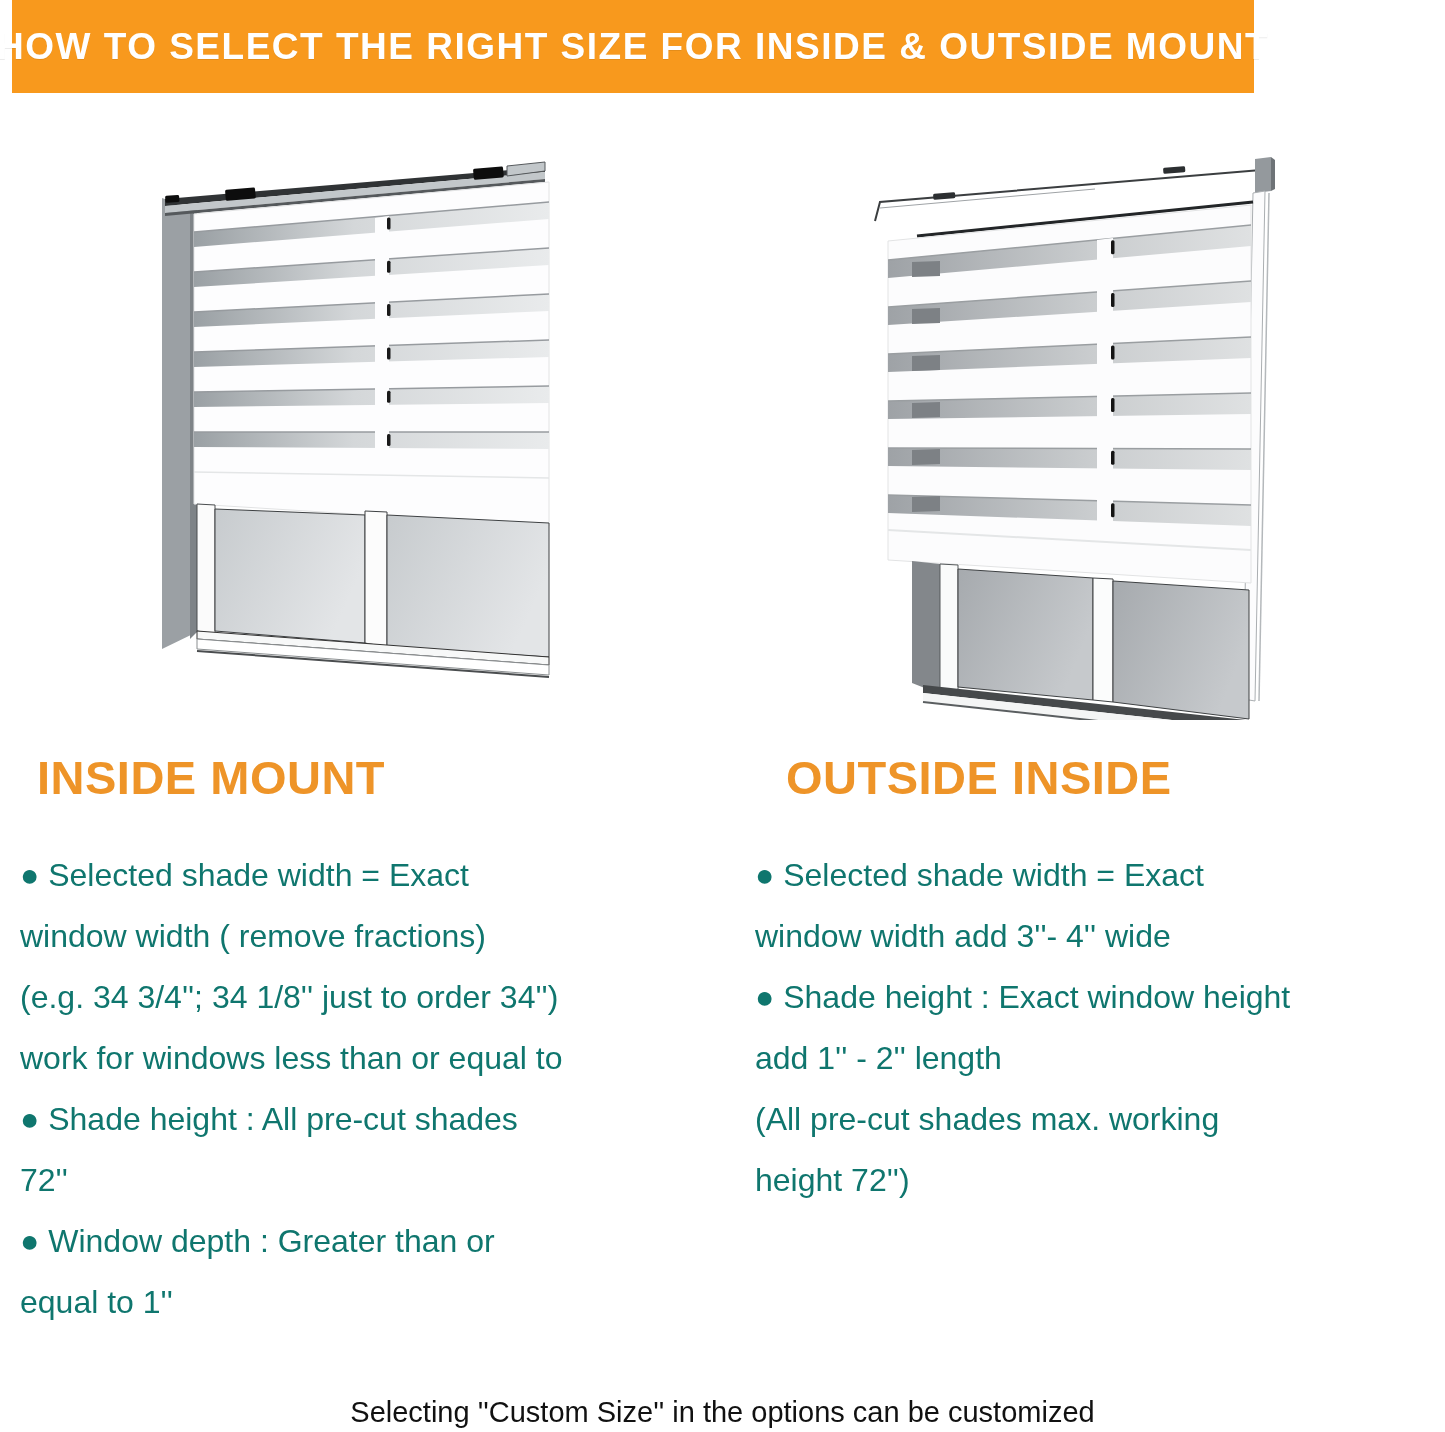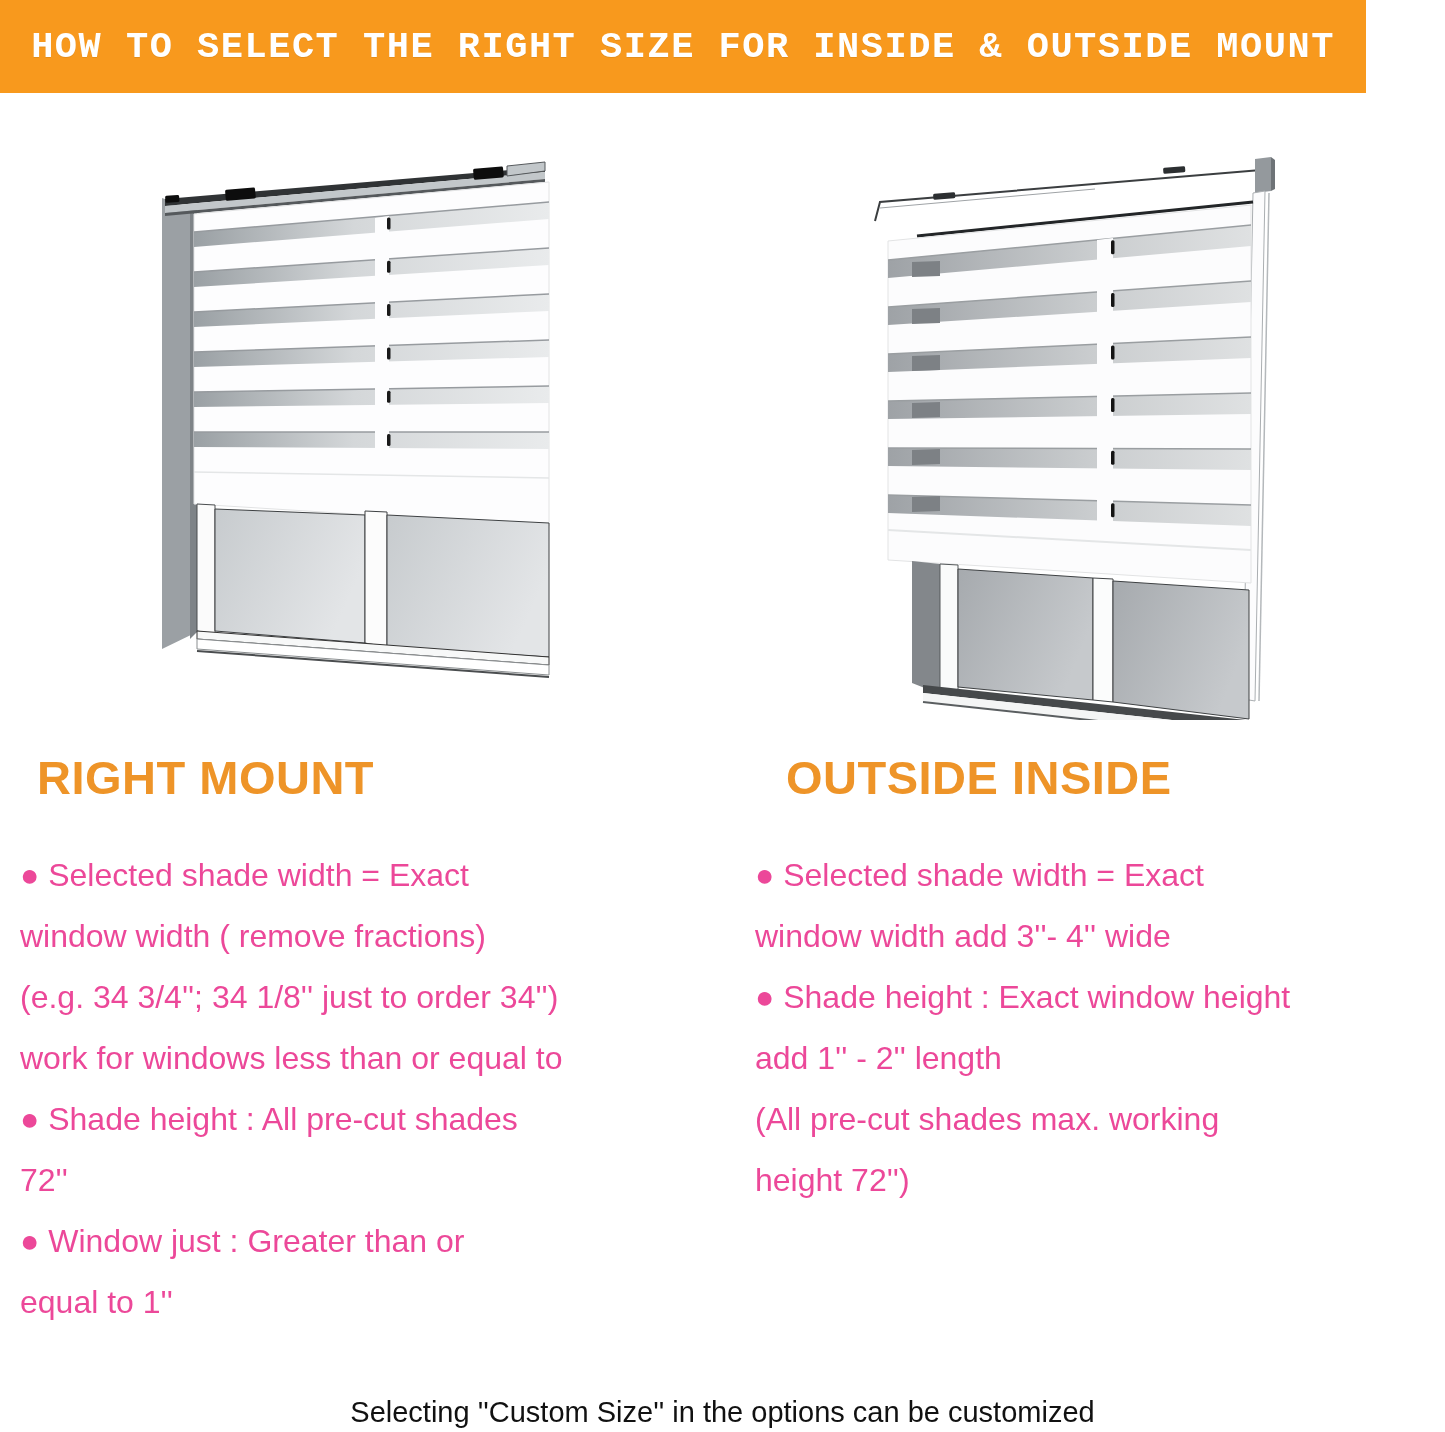--- a/index.html
+++ b/index.html
@@ -3,37 +3,37 @@
 <meta charset="utf-8">
 <style>
   html,body{margin:0;padding:0;}
   body{
     width:1445px;height:1432px;background:#ffffff;
     font-family:"Liberation Sans","DejaVu Sans",sans-serif;
     position:relative;overflow:hidden;
   }
   .canvas{position:absolute;inset:0;}
   .banner{
-    position:absolute;left:0;top:0;width:1366px;height:93px;
-    background:#F8991D;display:flex;align-items:center;justify-content:center;font-family:Liberation Mono, monospace;
+    position:absolute;left:12px;top:0;width:1242px;height:93px;
+    background:#F8991D;display:flex;align-items:center;justify-content:center;
   }
   .banner span{
     color:#ffffff;font-weight:bold;font-size:37px;letter-spacing:1.5px;
     white-space:nowrap;text-shadow:0 1px 0 rgba(0,0,0,0.08);
   }
   .ill{position:absolute;}
   #ill-inside{left:157px;top:152px;width:400px;height:565px;}
   #ill-outside{left:865px;top:145px;width:410px;height:575px;}
   .heading{
     position:absolute;top:748px;height:60px;line-height:60px;
     color:#EE9428;font-weight:bold;font-size:47px;letter-spacing:0.5px;white-space:nowrap;
   }
   .h-left{left:37px;}
   .h-right{left:786px;}
-  .col{position:absolute;top:845px;width:700px;color:#ec4899;font-size:32px;}
+  .col{position:absolute;top:845px;width:700px;color:#0f766e;font-size:32px;}
   .col-left{left:20px;}
   .col-right{left:755px;}
   .col .line{height:61px;line-height:61px;white-space:nowrap;}
   .footer{
     position:absolute;left:0;top:1392px;width:1445px;height:40px;
     text-align:center;color:#111111;font-size:29px;line-height:40px;white-space:nowrap;
   }
 </style>
 </head>
 <body>
@@ -150,31 +150,31 @@
         <polygon points="75,419 93,420 93,551 75,549" fill="#fafbfb" stroke="#54585a" stroke-width="1"></polygon>
         <polygon points="93,424 228,433 228,555 93,542" fill="url(#grad-pane-b)" stroke="#3e4143" stroke-width="1"></polygon>
         <polygon points="228,433 248,434 248,557 228,555" fill="#fbfcfc" stroke="#3e4143" stroke-width="1"></polygon>
         <polygon points="248,436 384,445 384,574 248,557" fill="url(#grad-pane-b)" stroke="#3e4143" stroke-width="1"></polygon>
         <polygon points="58,540 390,576 390,584 58,548" fill="#46494b"></polygon>
         <polygon points="58,548 390,584 390,592 58,556" fill="#f4f5f5"></polygon>
         <line x1="58" y1="557" x2="390" y2="593" stroke="#5a5e60" stroke-width="2"></line>
       </g>
   </svg>
 
-  <div class="heading h-left" style="color: rgb(238, 148, 40);">RIGHT MOUNT</div>
+  <div class="heading h-left" style="color: rgb(238, 148, 40);">INSIDE MOUNT</div>
   <div class="heading h-right" style="color: rgb(238, 148, 40);">OUTSIDE INSIDE</div>
 
   <div class="col col-left">
     <div class="line">● Selected shade width = Exact</div>
     <div class="line">window width ( remove fractions)</div>
     <div class="line">(e.g. 34 3/4''; 34 1/8'' just to order 34'')</div>
     <div class="line">work for windows less than or equal to</div>
     <div class="line">● Shade height : All pre-cut shades</div>
     <div class="line">72''</div>
-    <div class="line">● Window just : Greater than or</div>
+    <div class="line">● Window depth : Greater than or</div>
     <div class="line">equal to 1''</div>
   </div>
 
   <div class="col col-right">
     <div class="line">● Selected shade width = Exact</div>
     <div class="line">window width add 3''- 4'' wide</div>
     <div class="line">● Shade height : Exact window height</div>
     <div class="line">add 1'' - 2'' length</div>
     <div class="line">(All pre-cut shades max. working</div>
     <div class="line">height 72'')</div>

